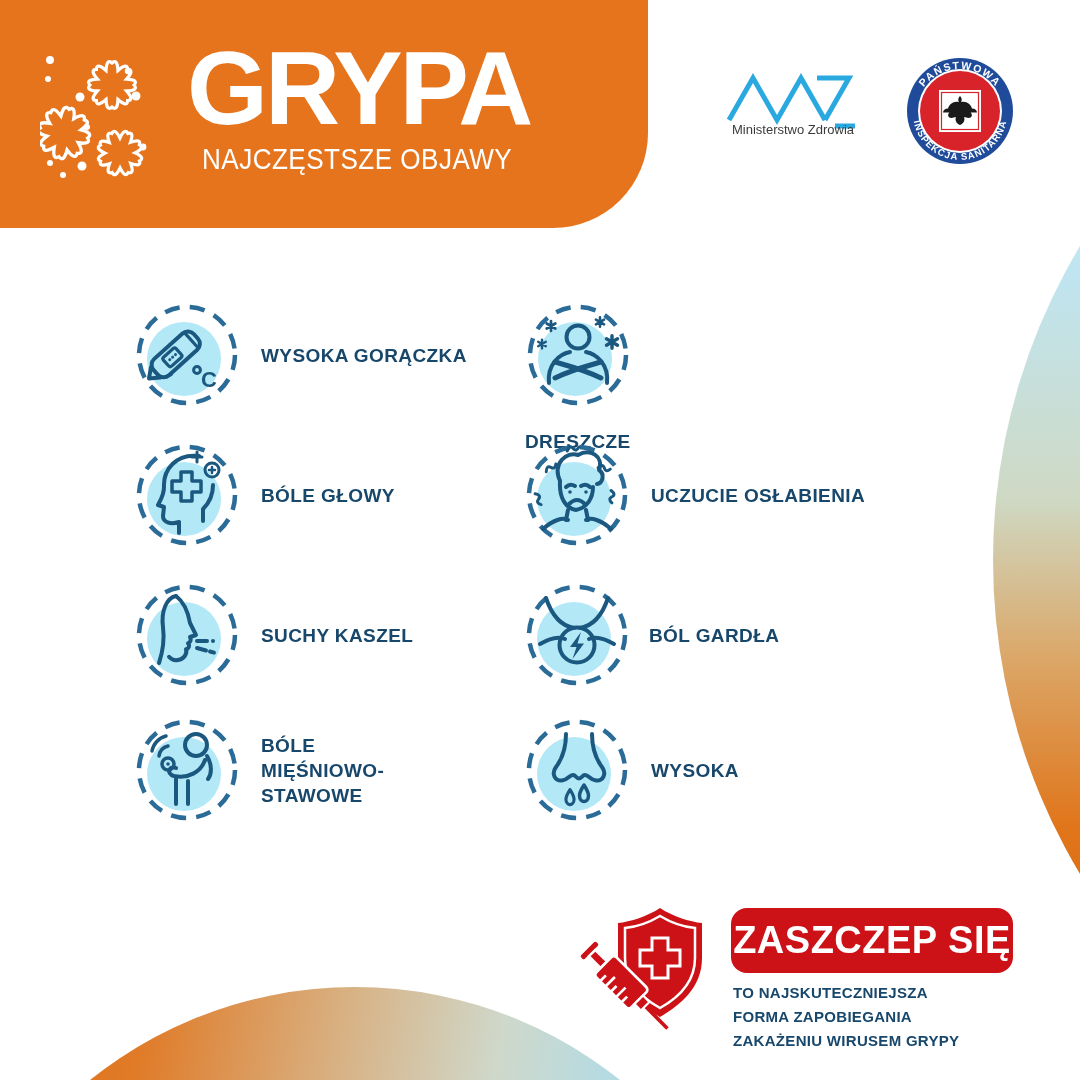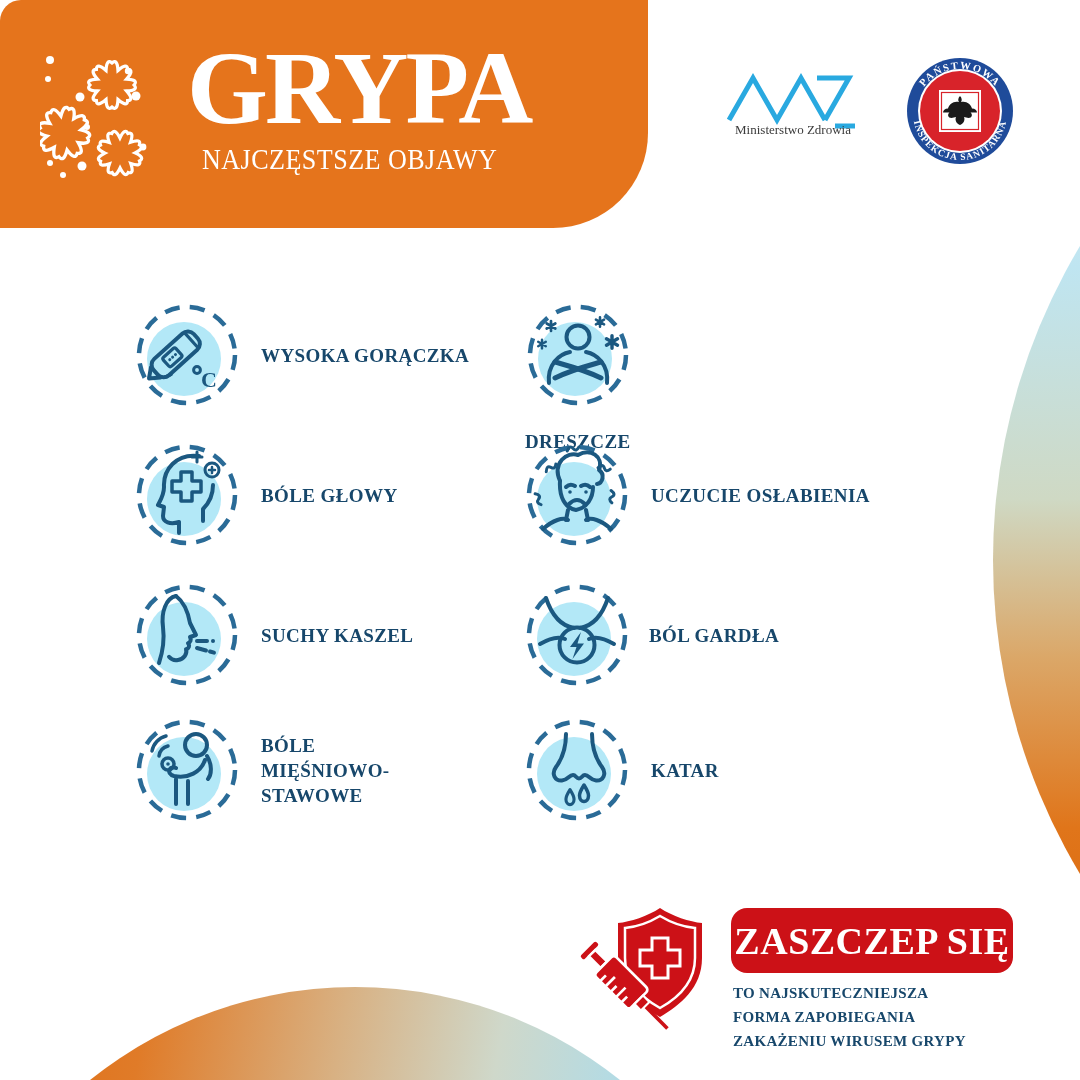--- a/index.html
+++ b/index.html
@@ -1,17 +1,17 @@
 <!DOCTYPE html>
 <html><head>
 <meta charset="utf-8">
 <style>
   html,body{margin:0;padding:0;background:#fff;}
   .canvas{position:relative;width:1080px;height:1080px;overflow:hidden;background:#ffffff;
-          font-family:Liberation Serif, serif;border-radius:21px;}
+          font-family:Liberation Sans, sans-serif;}
   
   .blob-right{position:absolute;left:993px;top:-50px;width:1220px;height:1220px;border-radius:50%;
     background:linear-gradient(180deg,#cdeaf3 18%,#bfe5f1 26%,#cfd9c4 45%,#dba768 58%,#e0751a 72%,#dd6f15 78%);z-index:1;}
   .blob-bottomleft{position:absolute;left:-69px;top:987px;width:848px;height:848px;border-radius:50%;
     background:linear-gradient(100deg,#e06a10 4%,#e07b28 22%,#d8b183 42%,#cfd8ca 58%,#abdcec 74%);z-index:1;}
   
   .header{position:absolute;left:0;top:0;width:648px;height:228px;background:#e5741c;
           border-bottom-right-radius:95px;z-index:2;}
   .title{position:absolute;left:187px;top:36px;font-size:104px;font-weight:bold;color:#ffffff;
          letter-spacing:-3px;line-height:1;white-space:nowrap;}
@@ -277,21 +277,21 @@
       <g class="ink">
         <path d="M41,16 C41,30 37,41 31,49 C26,56 30,63 37,62.5 C43,62 44,57 48,57
                  C51,57 51,60.5 54,60.5 C57,60.5 57,57 60,57 C64,57 65,62 71,62.5
                  C78,63 82,56 77,49 C71,41 67,30 67,16"></path>
         <g stroke-width="3.5">
           <path transform="translate(45,78) scale(0.9)" d="M0,-7 C2.5,-3 4.5,0.5 4.5,3.5 C4.5,7.5 2,9.5 0,9.5 C-2,9.5 -4.5,7.5 -4.5,3.5 C-4.5,0.5 -2.5,-3 0,-7 Z"></path>
           <path transform="translate(59,74)" d="M0,-7 C2.5,-3 4.5,0.5 4.5,3.5 C4.5,7.5 2,9.5 0,9.5 C-2,9.5 -4.5,7.5 -4.5,3.5 C-4.5,0.5 -2.5,-3 0,-7 Z"></path>
         </g>
       </g>
     </svg>
-    <span class="label">KATAR</span>
+    <span class="label">WYSOKA</span>
   </div>
 
   <svg class="shield-svg" width="150" height="150" viewBox="0 0 150 150">
     <path fill="#cc1117" d="M90,10 C78,18 60,24 48,25 L48,60 C48,90 70,107 90,119
       C110,107 132,90 132,60 L132,25 C120,24 102,18 90,10 Z"></path>
     <path fill="none" stroke="#ffffff" stroke-width="2.5" d="M90,18 C80,24 66,29 55,30 L55,60
       C55,85 72,100 90,110 C108,100 125,85 125,60 L125,30 C114,29 100,24 90,18 Z"></path>
     <path fill="#cc1117" stroke="#ffffff" stroke-width="3" d="M82,40 h16 v12 h12 v16 h-12 v12 h-16 v-12 h-12 v-16 h12 z"></path>
     <g transform="translate(20,53) rotate(45) scale(1.5)">
       <line x1="50" y1="0" x2="73" y2="0" stroke="#cc1117" stroke-width="2.4"></line>

